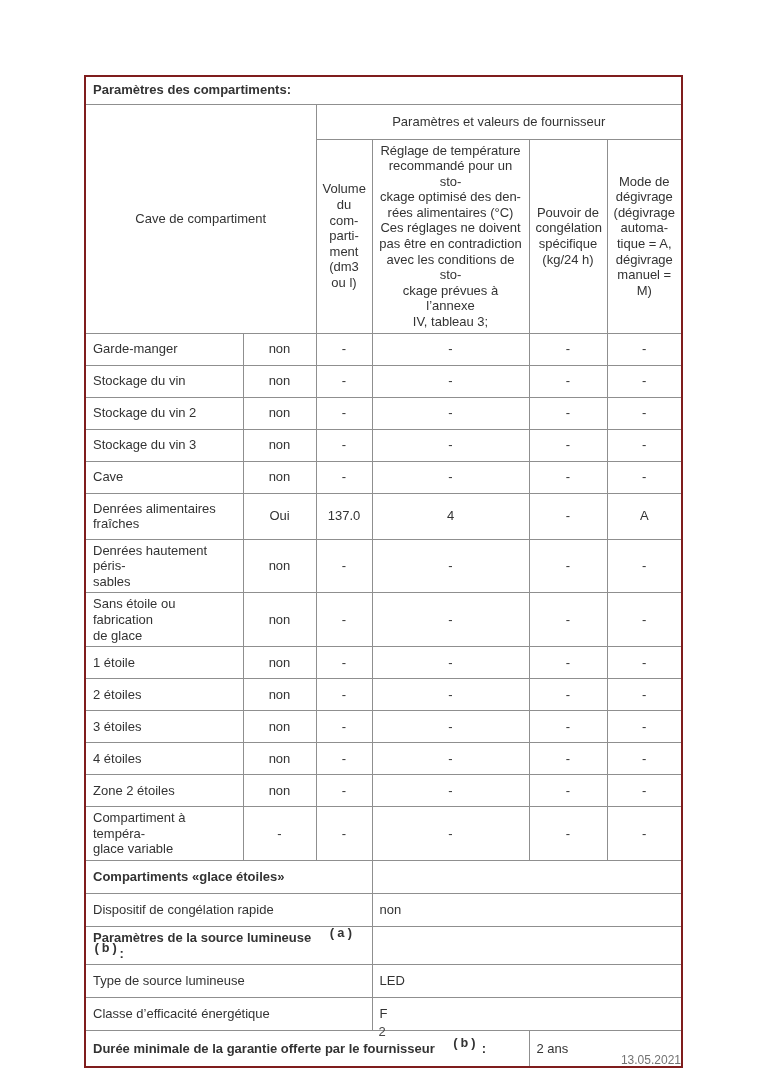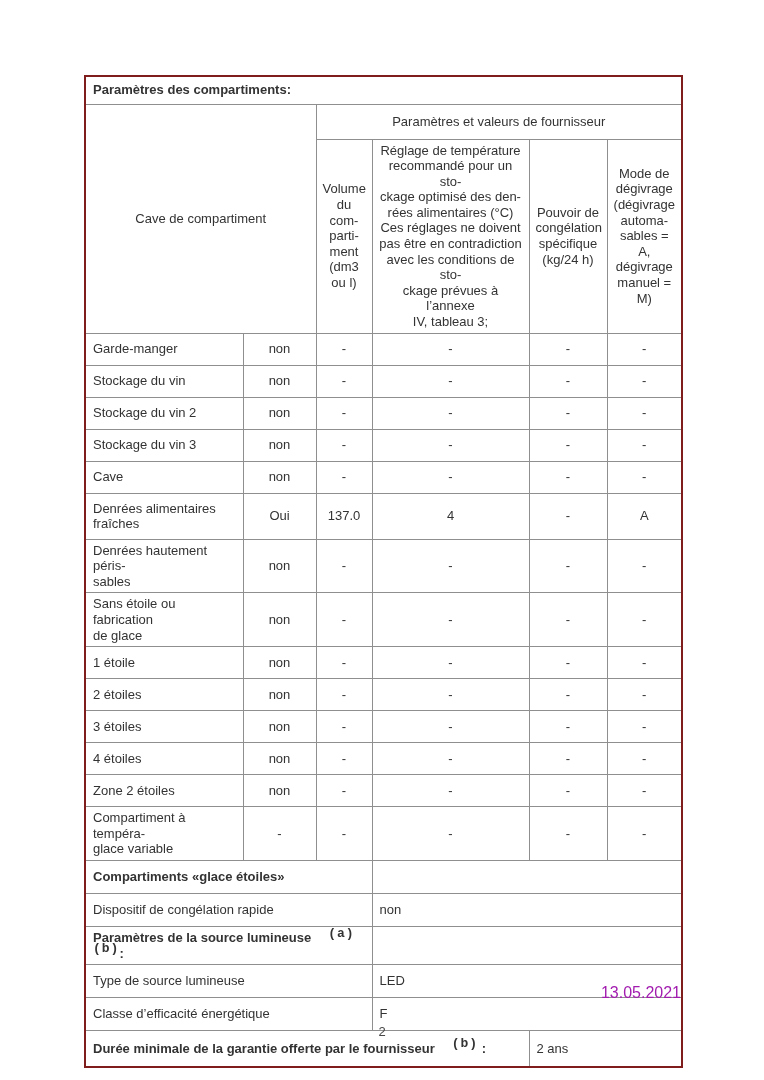--- a/index.html
+++ b/index.html
@@ -47,22 +47,22 @@
     margin-left: 17px;
     letter-spacing: 1px;
     font-family: Liberation Mono, monospace;
   }
 
   .footer-page {
     position: absolute; top: 1024px; left: 0; width: 764px;
     text-align: center; font-size: 13px; color: #474747;
   }
   .footer-date {
-    position: absolute; top: 984px; right: 83px;
-    font-size: 16px; color: #a21caf;
+    position: absolute; top: 1053px; right: 83px;
+    font-size: 12px; color: #737373;
   }
 </style>
 </head>
 <body>
 
 <div class="page">
 
   <table class="spec">
     <colgroup>
       <col style="width:158px">
@@ -99,21 +99,21 @@
 ckage prévues à l’annexe
 IV, tableau 3;</td>
         <td class="center pre">Pouvoir de
 congélation
 spécifique
 (kg/24 h)</td>
         <td class="center pre">Mode de
 dégivrage
 (dégivrage
 automa-
-sables = A,
+tique = A,
 dégivrage
 manuel =
 M)</td>
       </tr>
     </tbody>
 
     <tbody>
         <tr class="r">
           <td class="label-cell">Garde-manger</td>
           <td class="center-cell">non</td>

